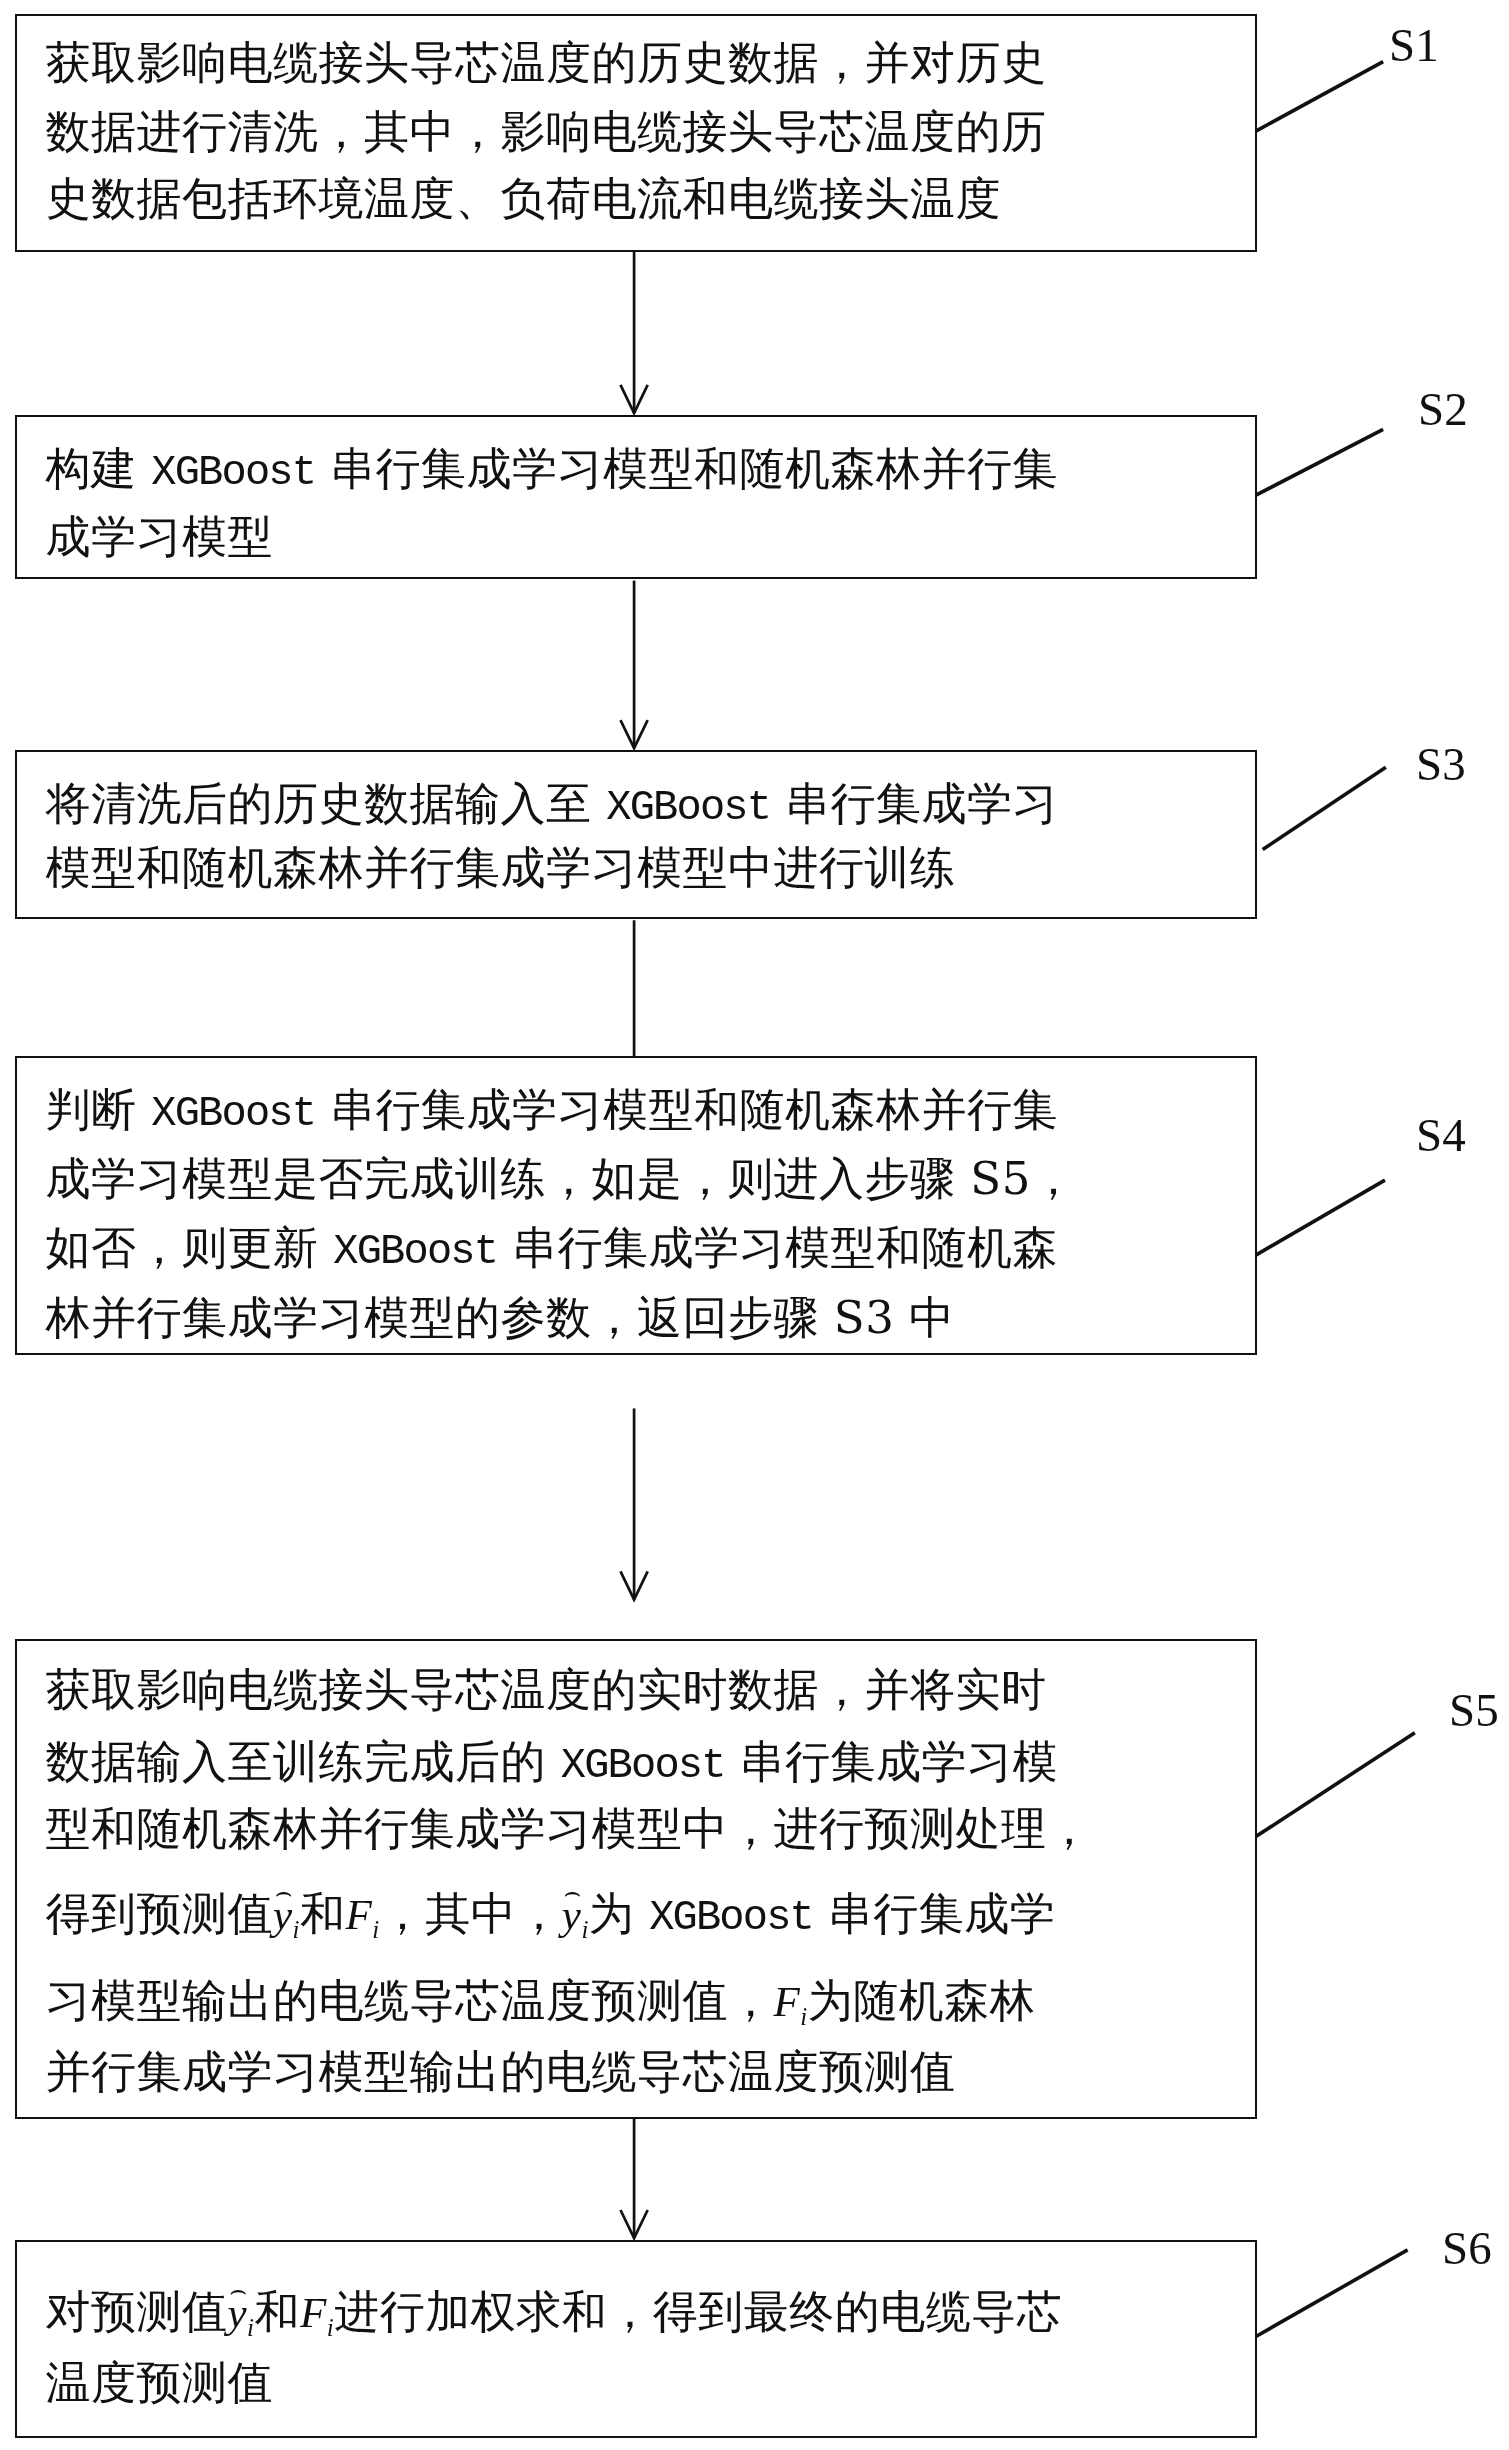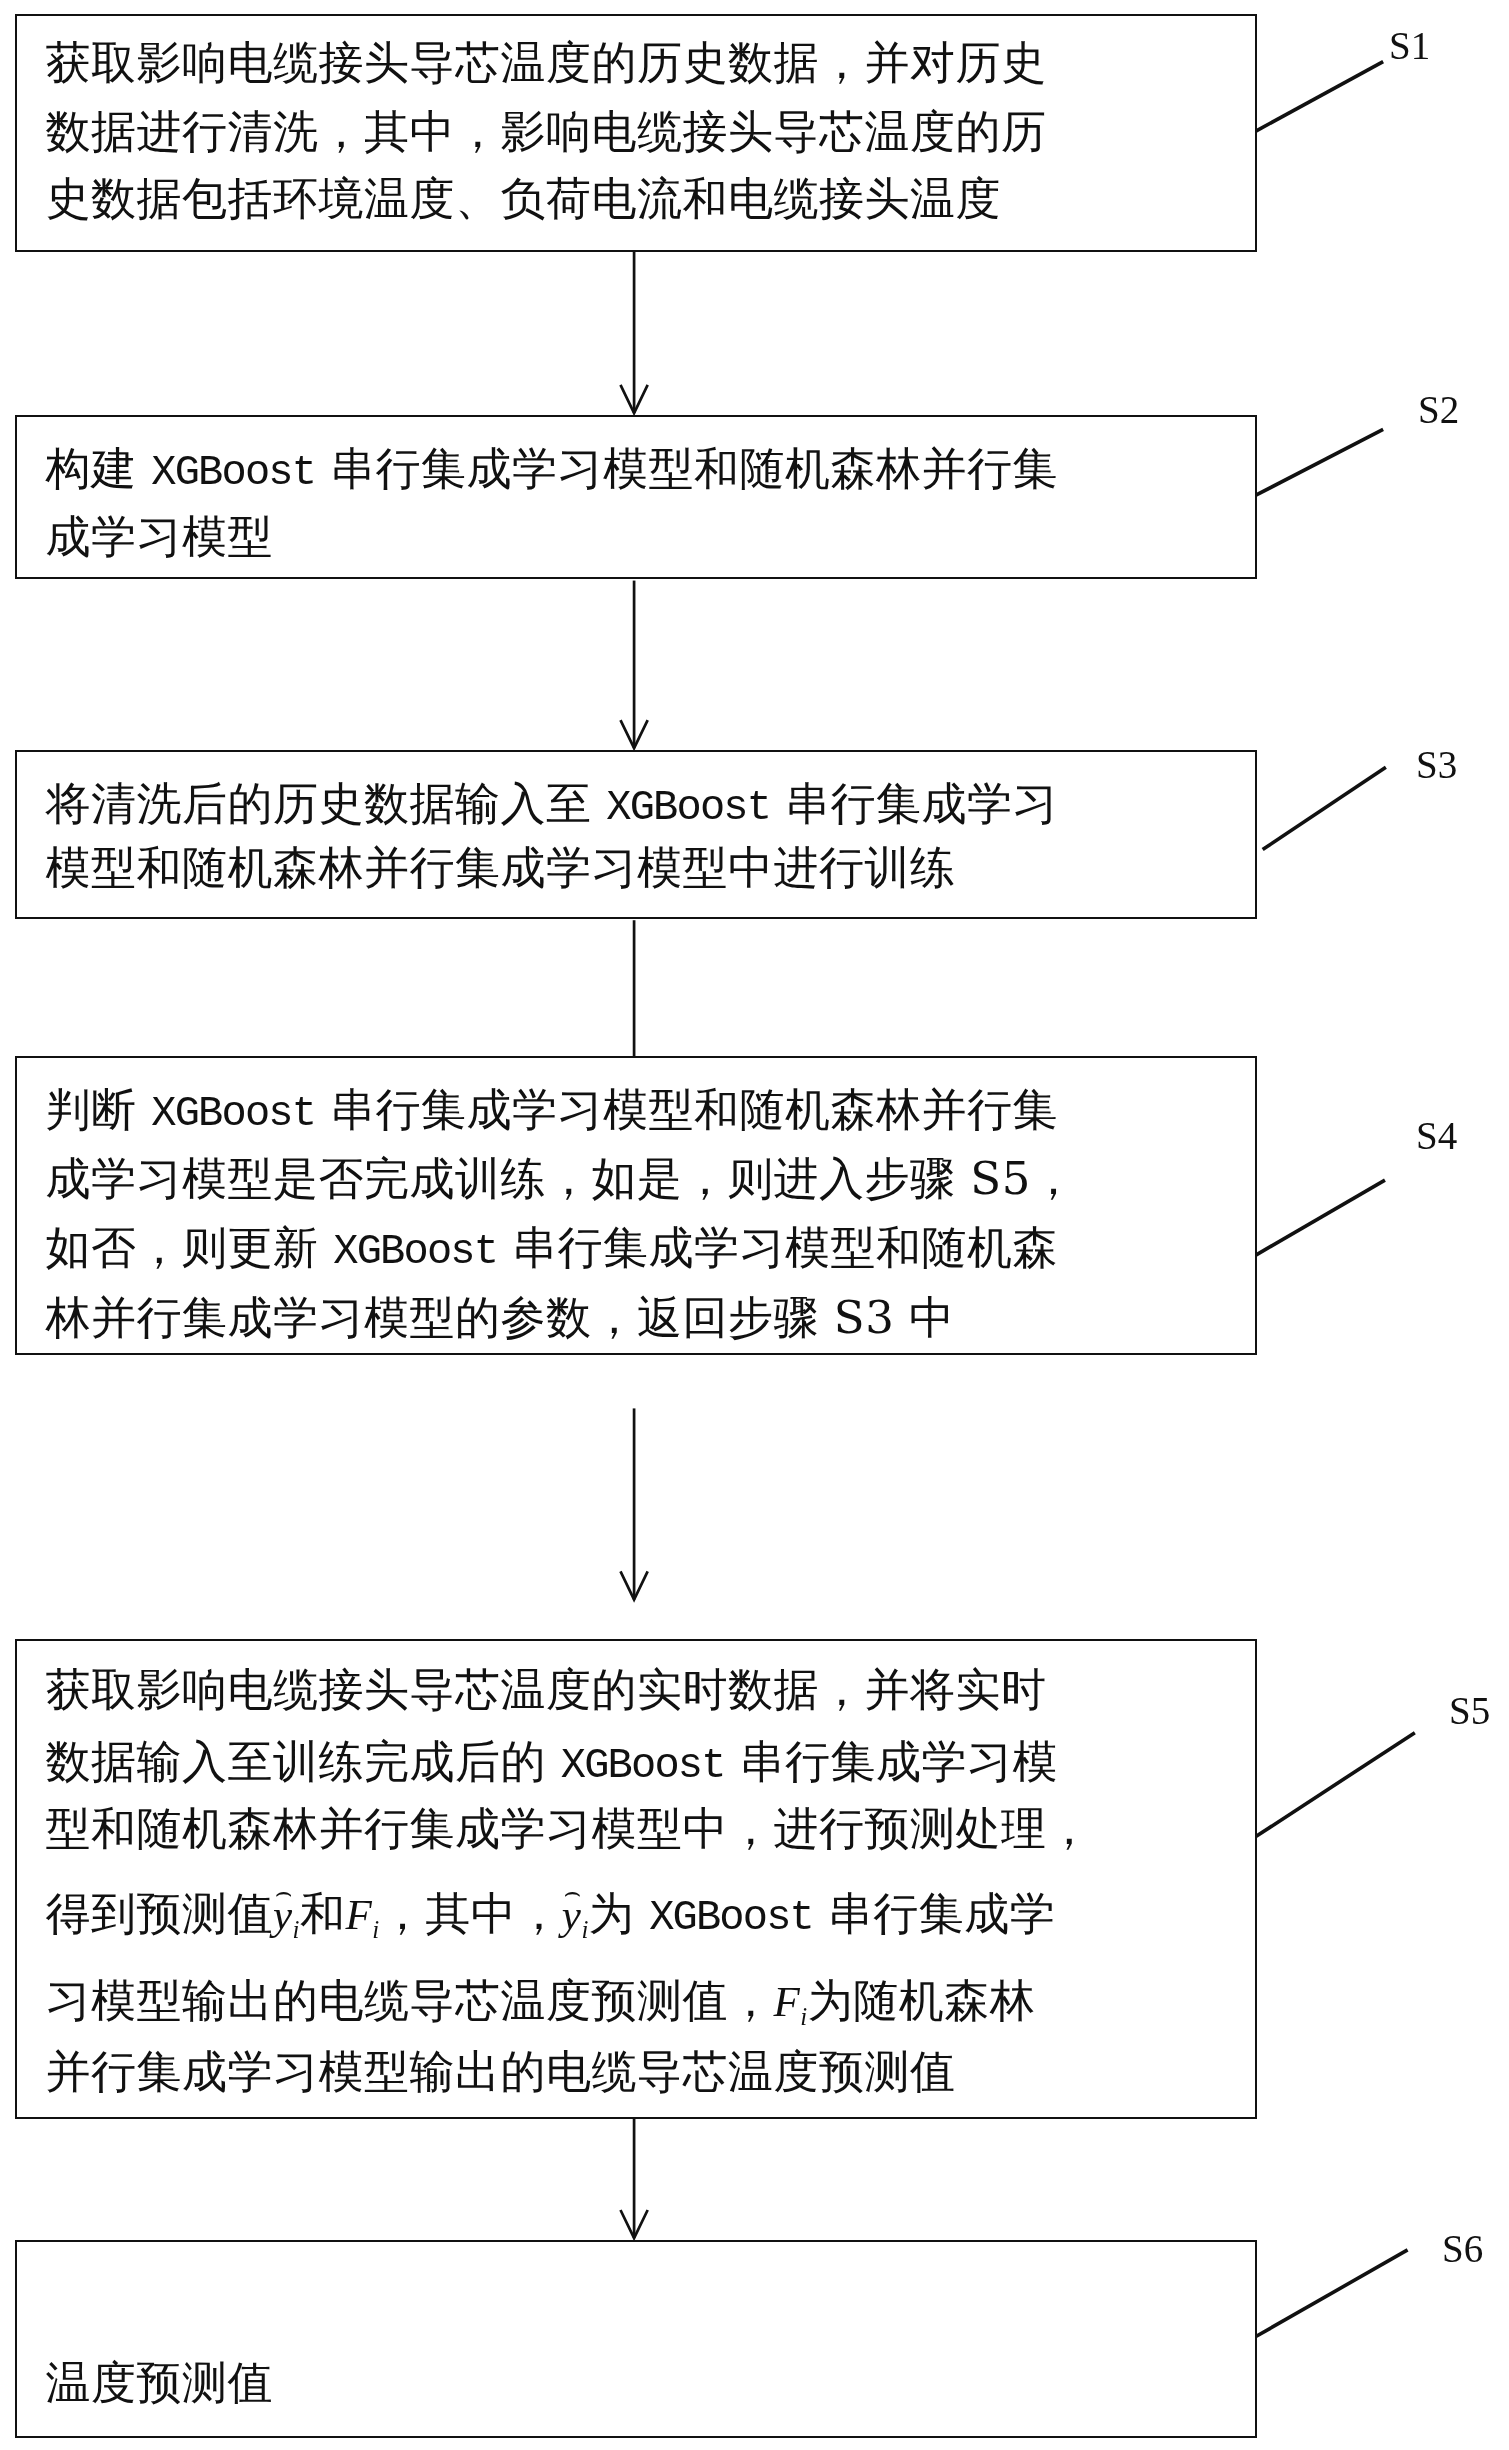--- a/index.html
+++ b/index.html
@@ -7,21 +7,21 @@
          font-family:"DejaVu Serif","Liberation Serif",serif; color:#111; }
   svg#lines { position:absolute; left:0; top:0; }
   .box { position:absolute; left:14.5px; width:1238px; border:2.7px solid #111; background:#fff; box-sizing:content-box; }
   .line { position:absolute; left:29px; white-space:nowrap; font-size:45px; line-height:54px; height:54px;
           letter-spacing:0.5px; font-family:"DejaVu Serif","Liberation Serif",serif; }
   .latin { font-family:"Liberation Mono","DejaVu Sans Mono",monospace; font-size:42px; letter-spacing:-1.8px; }
   .math { font-family:"Liberation Serif","DejaVu Serif",serif; font-style:italic; font-size:43px; position:relative; }
   .math sub { font-size:25px; vertical-align:-9px; }
   .hat { position:relative; display:inline-block; }
   .hat::before { content:"⌢"; position:absolute; left:1.8px; top:-23.5px; font-style:normal; font-size:27px; }
-  .step-label { position:absolute; font-family:"Liberation Serif","DejaVu Serif",serif; font-size:39px; line-height:47px; }
+  .step-label { position:absolute; font-family:"Liberation Serif","DejaVu Serif",serif; font-size:47px; line-height:47px; }
 </style>
 </head>
 <body>
 
 <svg id="lines" width="1510" height="2450" viewBox="0 0 1667 2705">
 
   <g stroke="#111" stroke-width="3" fill="none">
     <line x1="700" y1="278" x2="700" y2="456"></line>
     <polyline points="685,425 700,456 715,425"></polyline>
     <line x1="700" y1="641" x2="700" y2="826"></line>
@@ -81,15 +81,18 @@
   <div class="line" style="top:246px;">
     <span>得到预测值</span><span class="math hat"><span>y</span><sub>i</sub></span><span>和</span><span class="math"><span>F</span><sub>i</sub></span><span>，其中，</span><span class="math hat"><span>y</span><sub>i</sub></span><span>为 <span class="latin">XGBoost</span> 串行集成学</span>
   </div>
   <div class="line" style="top:404px;">并行集成学习模型输出的电缆导芯温度预测值</div>
   <div class="line" style="top:333px;">
     <span>习模型输出的电缆导芯温度预测值，</span><span class="math"><span>F</span><sub>i</sub></span><span>为随机森林</span>
   </div>
 </div>
 
 <div class="box" style="top:2240px;height:194px;">
+  <div class="line" style="top:43px;">
+    <span>对预测值</span><span class="math hat"><span>y</span><sub>i</sub></span><span>和</span><span class="math"><span>F</span><sub>i</sub></span><span>进行加权求和，得到最终的电缆导芯</span>
+  </div>
   <div class="line" style="top:114px;">温度预测值</div>
 </div>
 
 
 </body></html>

